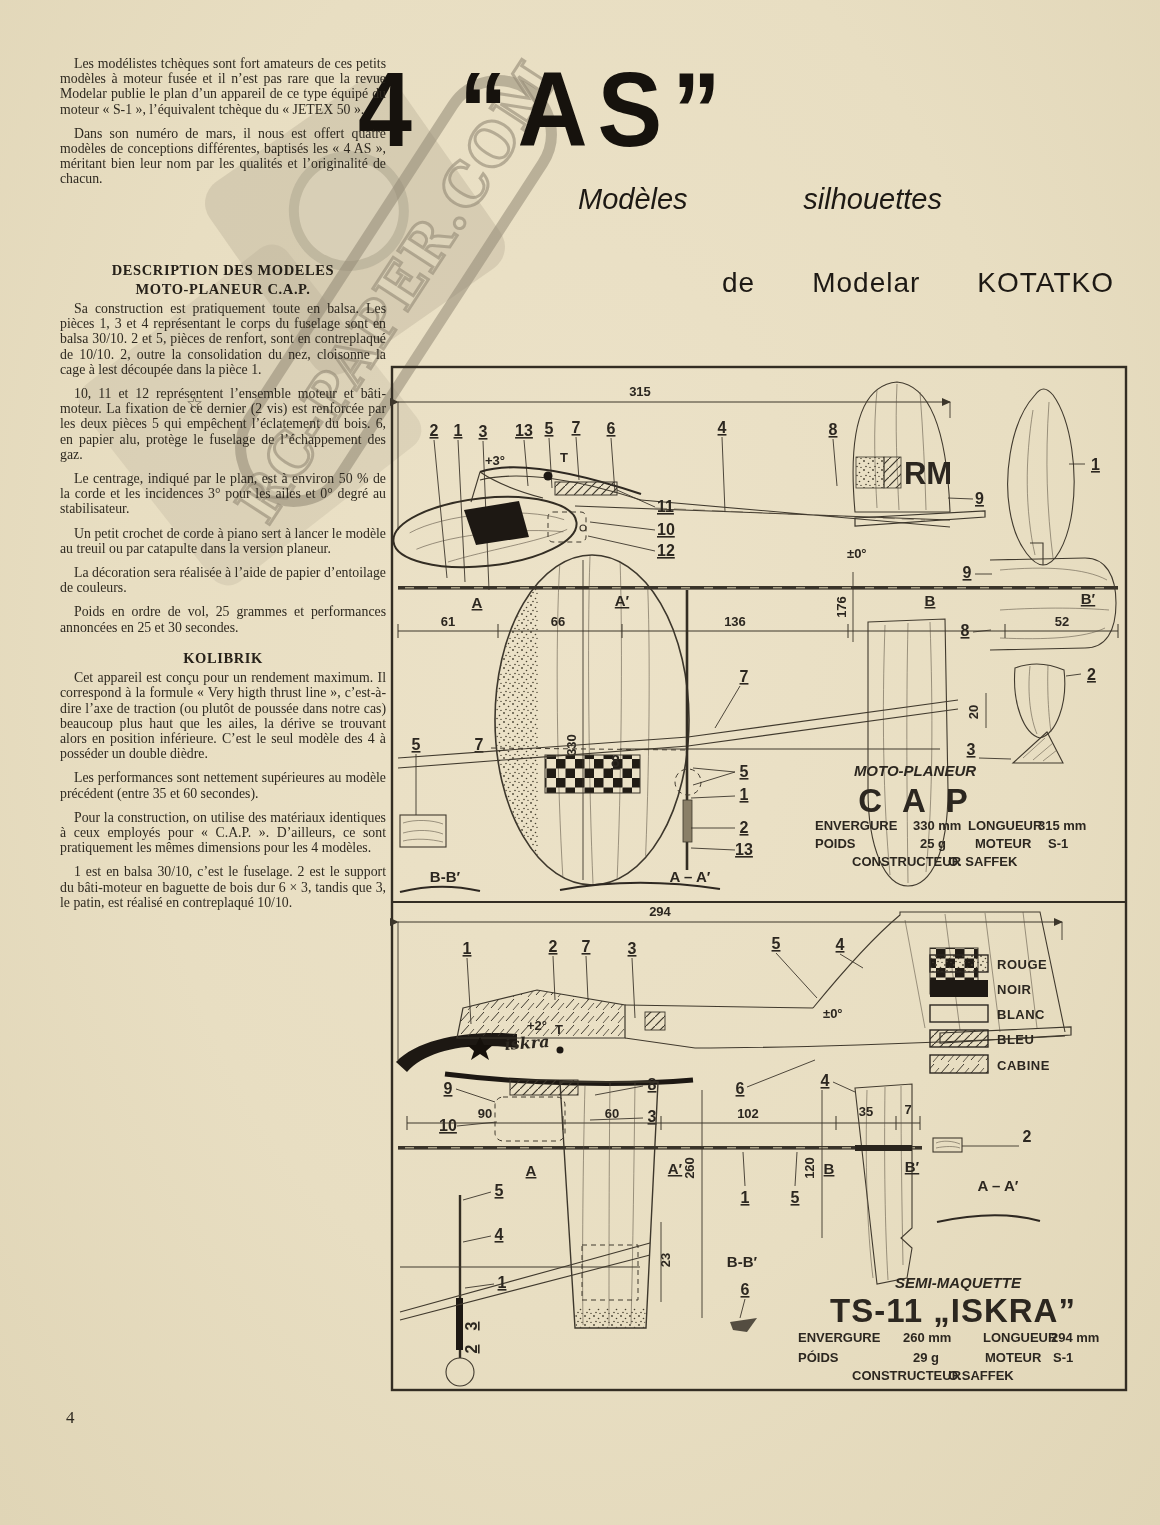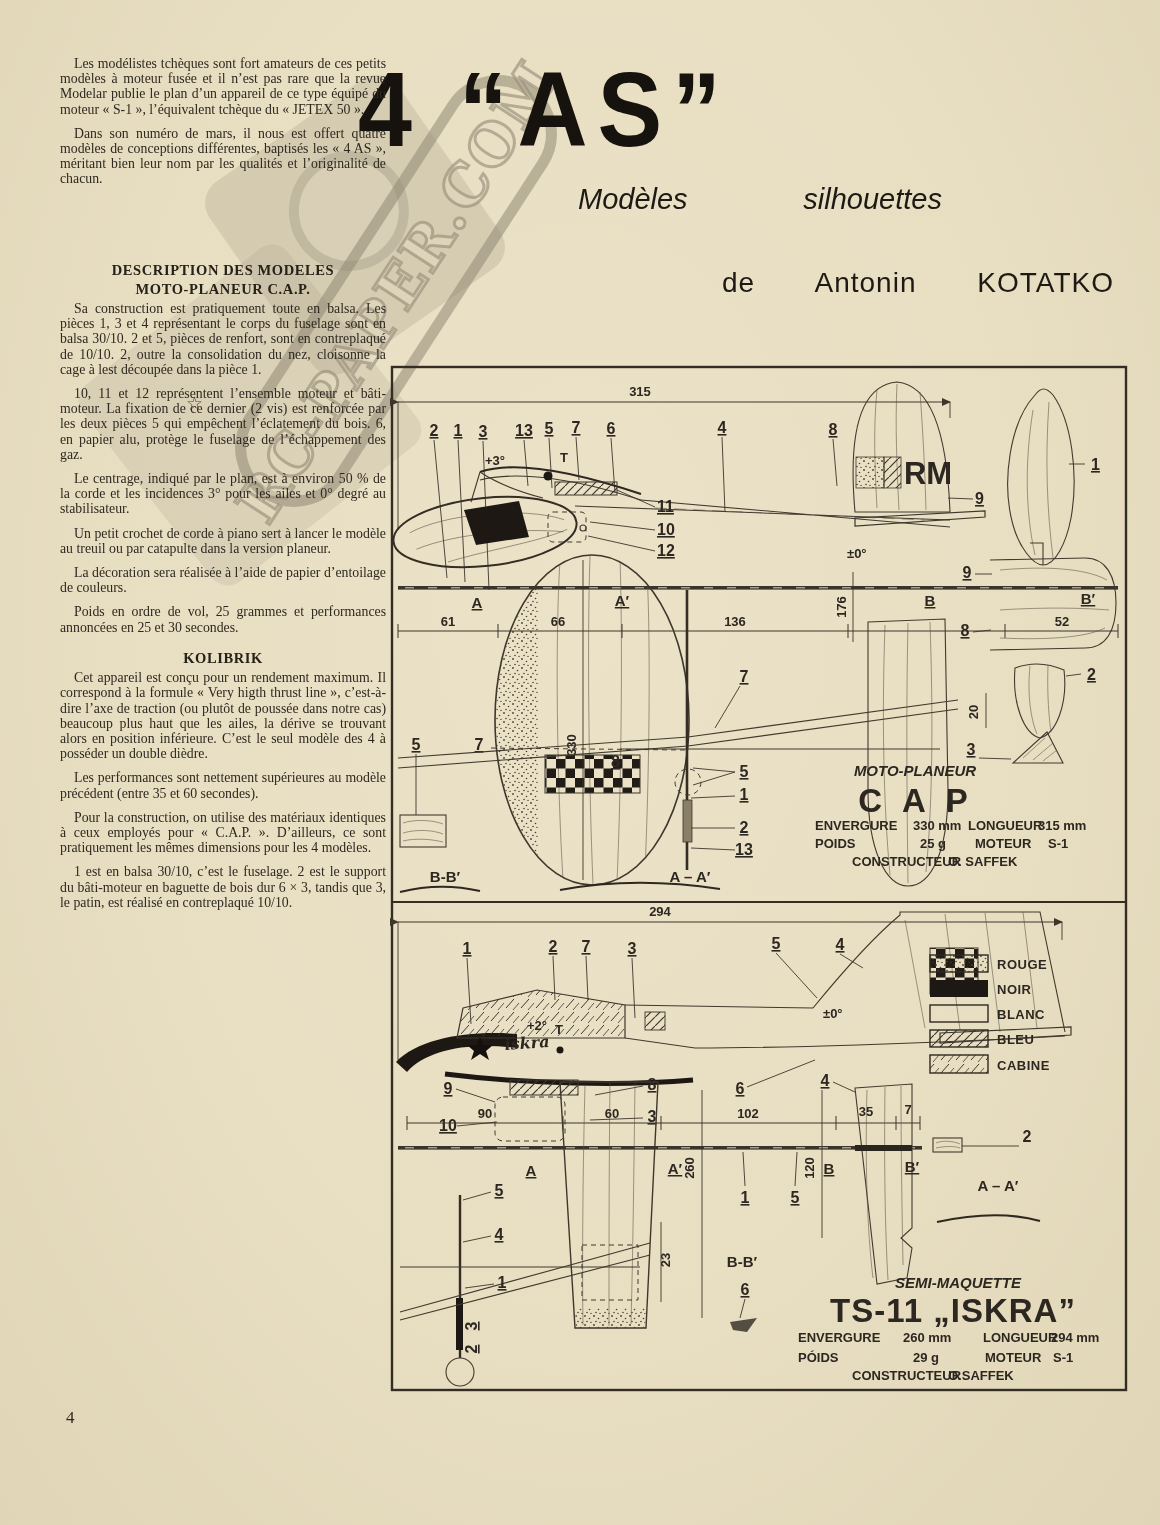--- a/index.html
+++ b/index.html
@@ -97,21 +97,21 @@
 <div class="wm wm-ghost2"></div>
 <div class="wm wm-pill">
   <span>RC-PAPER.COM</span>
 </div>
 
 <div class="title">4 “AS”</div>
 <div class="subtitle">
   <div class="line">Modèles silhouettes</div>
 </div>
 <div class="byline">
-  <div class="line">de Antonin KOTATKO</div>
+  <div class="line">de Modelar KOTATKO</div>
 </div>
 
 <div class="article">
   <p>Les modélistes tchèques sont fort amateurs de ces petits modèles à moteur fusée et il n’est pas rare que la revue Modelar publie le plan d’un appareil de ce type équipé du moteur « S-1 », l’équivalent tchèque du « JETEX 50 ».</p>
   <p>Dans son numéro de mars, il nous est offert quatre modèles de conceptions différentes, baptisés les « 4 AS », méritant bien leur nom par les qualités et l’originalité de chacun.</p>
   <div class="h-center gap-lg">DESCRIPTION  DES  MODELES</div>
   <div class="h-center">MOTO-PLANEUR  C.A.P.</div>
   <p>Sa construction est pratiquement toute en balsa. Les pièces 1, 3 et 4 représentant le corps du fuselage sont en balsa 30/10. 2 et 5, pièces de renfort, sont en contreplaqué de 10/10. 2, outre la consolidation du nez, cloisonne la cage à lest découpée dans la pièce 1.</p>
   <p>10, 11 et 12 représentent l’ensemble moteur et bâti-moteur. La fixation de ce dernier (2 vis) est renforcée par les deux pièces 5 qui empêchent l’éclatement du bois. 6, en papier alu, protège le fuselage de l’échappement des gaz.</p>
   <p>Le centrage, indiqué par le plan, est à environ 50 % de la corde et les incidences 3° pour les ailes et 0° degré au stabilisateur.</p>

